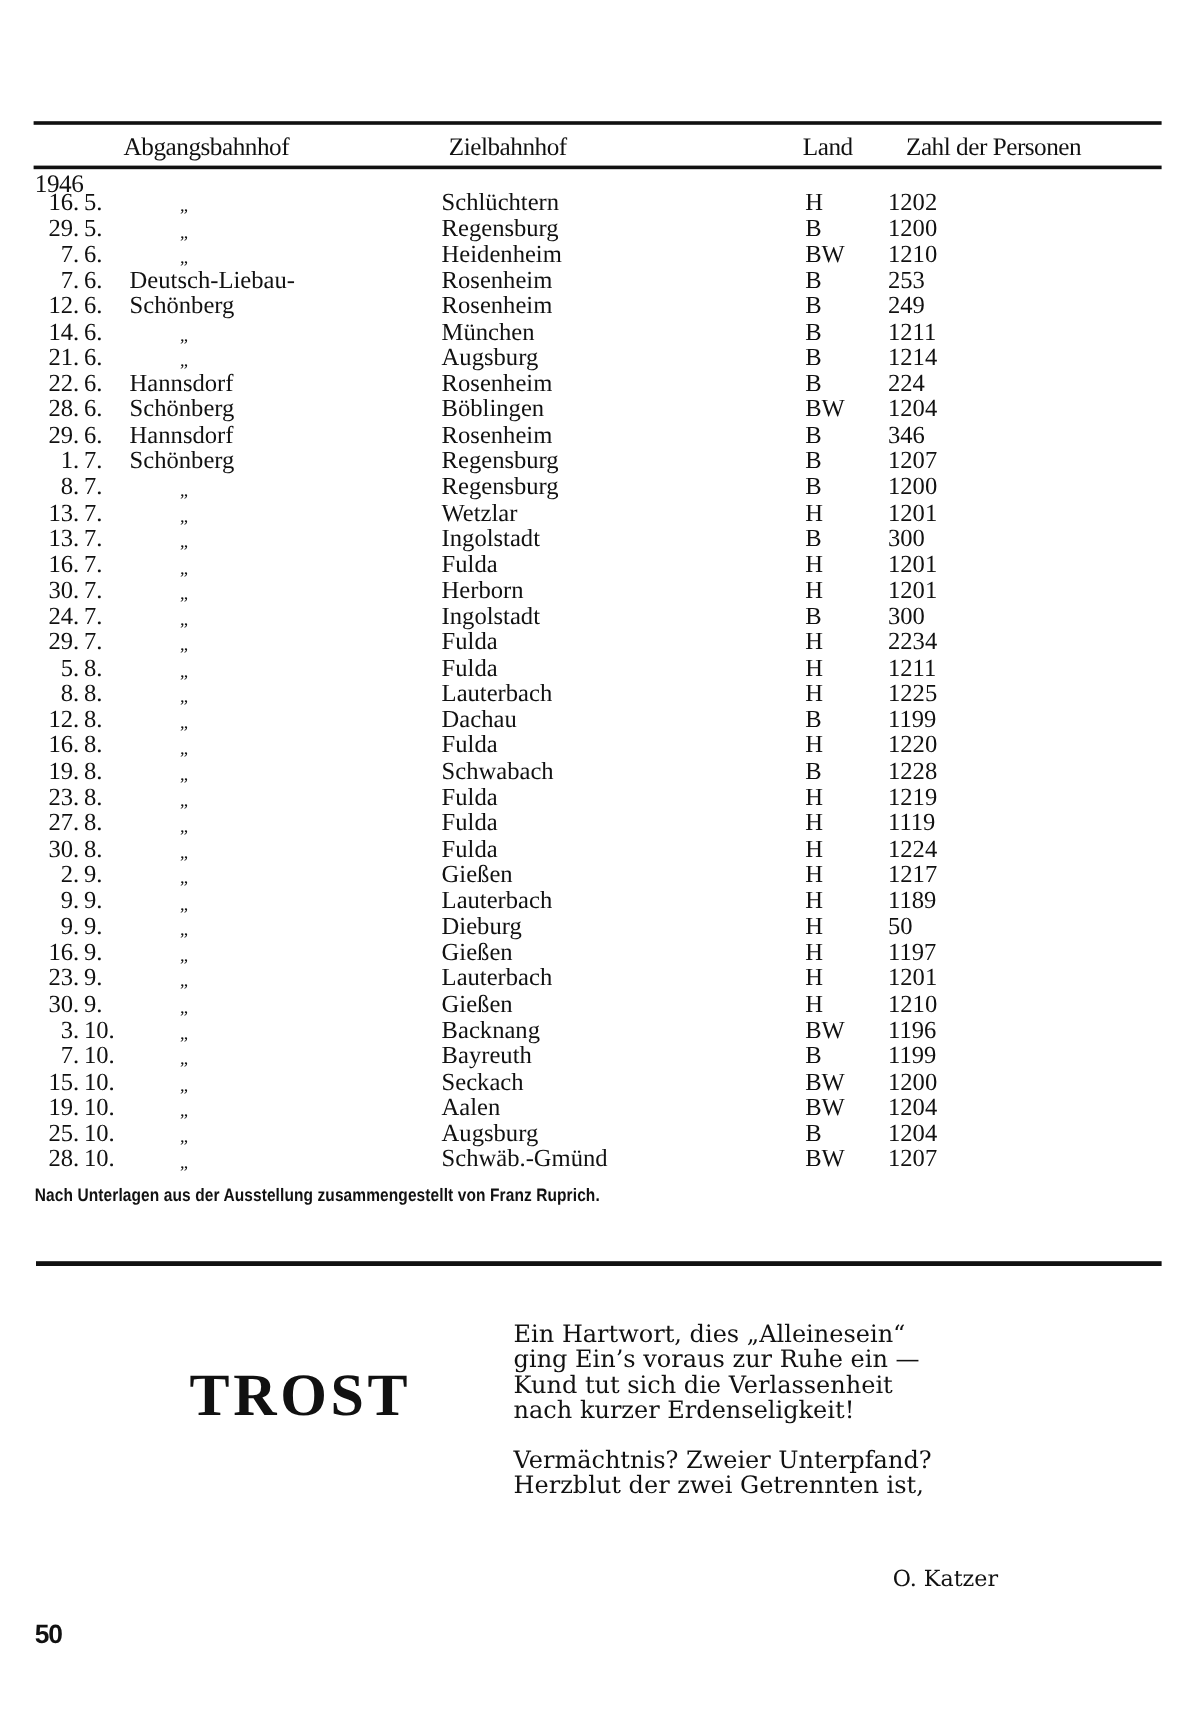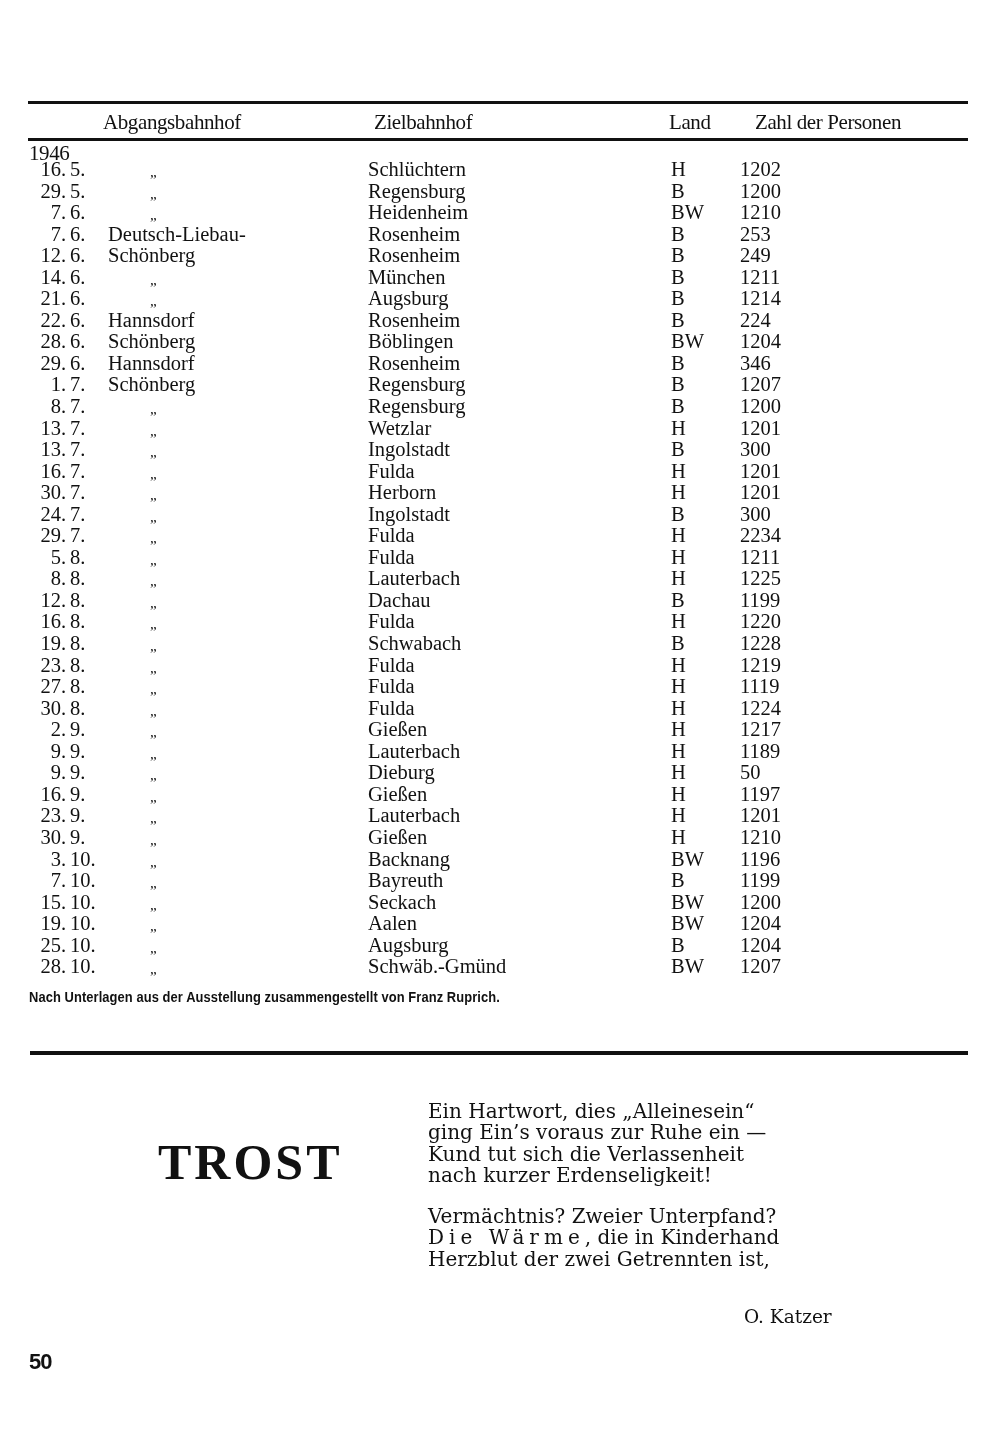--- a/index.html
+++ b/index.html
@@ -388,19 +388,18 @@
 
 <div class="poem stanza1">
   <div>Ein Hartwort, dies „Alleinesein“</div>
   <div>ging Ein’s voraus zur Ruhe ein —</div>
   <div>Kund tut sich die Verlassenheit</div>
   <div>nach kurzer Erdenseligkeit!</div>
 </div>
 
 <div class="poem stanza2">
   <div>Vermächtnis? Zweier Unterpfand?</div>
-  <div><span class="spaced">Die Wärme</span><span>, die in Kinderhand</span></div>
   <div>Herzblut der zwei Getrennten ist,</div>
 </div>
 
 <div class="author">O. Katzer</div>
 
 <div class="page-num">50</div>
 
 </body></html>

